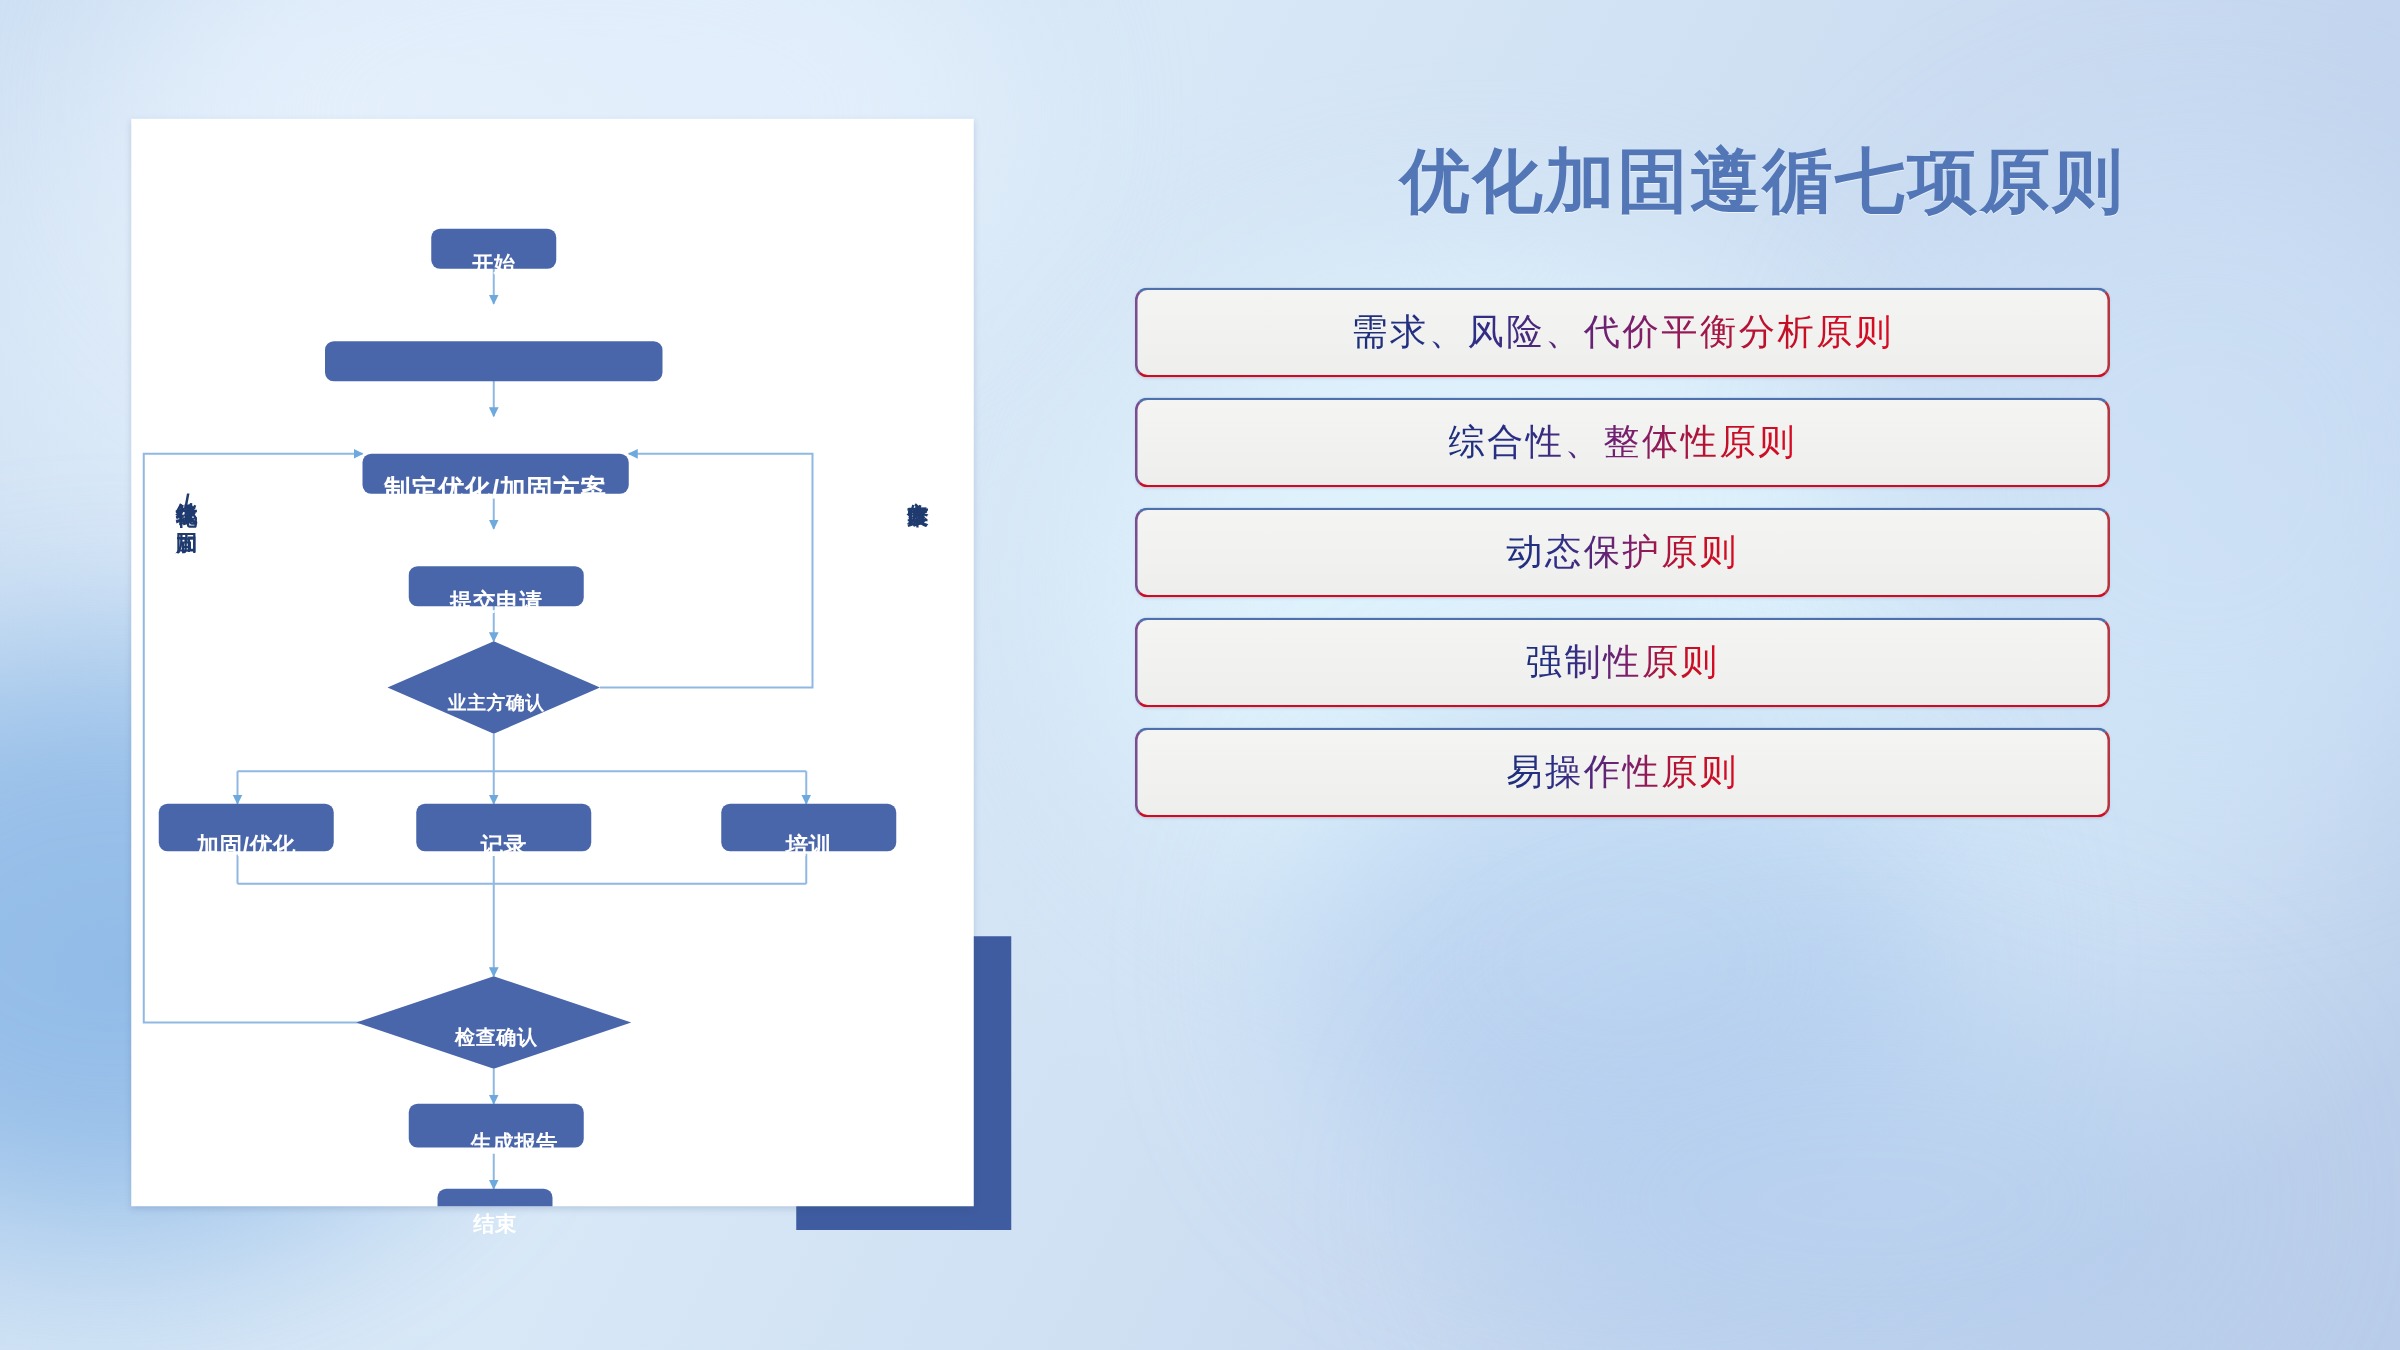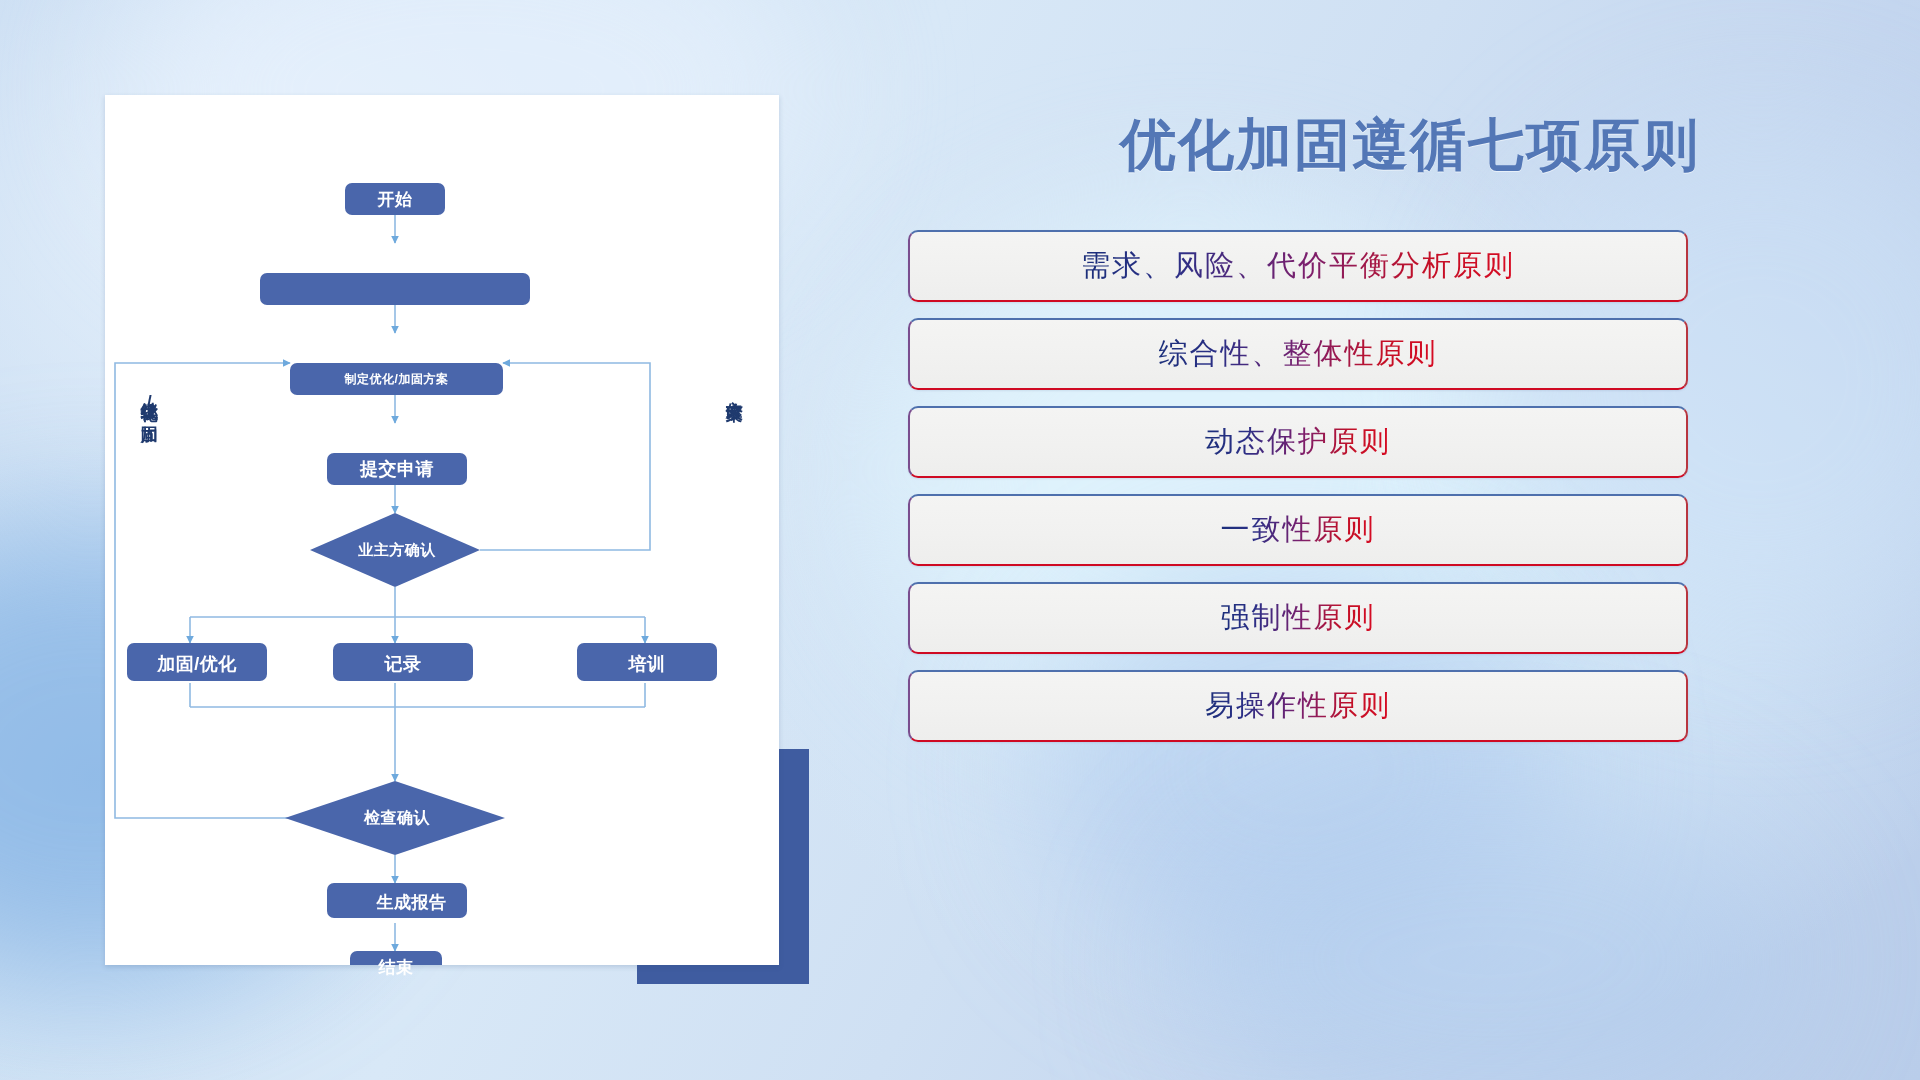--- a/index.html
+++ b/index.html
@@ -43,20 +43,21 @@
 
   .node-text {
     position: absolute;
     color: #ffffff;
     font-weight: bold;
     text-align: center;
     white-space: nowrap;
     display: flex; align-items: center; justify-content: center;
     letter-spacing: .5px;
     pointer-events: none;
+    margin-top: 12px;
   }
   .side-label {
     position: absolute;
     writing-mode: vertical-rl;
     text-orientation: upright;
     color: #1f3a6e;
     font-size: 17px;
     font-weight: bold;
     letter-spacing: 1px;
     line-height: 1.05;
@@ -167,21 +168,21 @@
         <rect x="472" y="548" width="140" height="38" rx="7"></rect>
         <polygon points="290,686 400,723 290,760 180,723"></polygon>
         <rect x="222" y="788" width="140" height="35" rx="7"></rect>
         <rect x="245" y="856" width="92" height="32" rx="7"></rect>
       </g>
     </svg>
 
     <div class="node-text" style="left:345px; top:183px; width:100px; height:32px; font-size:17px;">开始</div>
 
 
-    <div class="node-text" style="left:290px; top:363px; width:213px; height:32px; font-size:12px;">制定优化/加固方案</div>
+    <div class="node-text" style="left:290px; top:363px; width:213px; height:32px; font-size:21px;">制定优化/加固方案</div>
 
     <div class="node-text" style="left:327px; top:453px; width:140px; height:32px; font-size:18px;">提交申请</div>
 
     <div class="node-text" style="left:327px; top:534px; width:140px; height:32px; font-size:15px;text-align:right;">业主方确认</div>
 
     <div class="node-text" style="left:127px; top:645px; width:140px; height:38px; font-size:18px;">加固/优化</div>
 
     <div class="node-text" style="left:333px; top:645px; width:140px; height:38px; font-size:18px;">记录</div>
 
     <div class="node-text" style="left:577px; top:645px; width:140px; height:38px; font-size:18px;">培训</div>
@@ -209,23 +210,20 @@
 
       <div class="principle">
         <span class="principle-label">综合性、整体性原则</span>
       </div>
 
       <div class="principle">
         <span class="principle-label">动态保护原则</span>
       </div>
 
 
-      <div class="principle">
-        <span class="principle-label">一致性原则</span>
-      </div>
 
       <div class="principle">
         <span class="principle-label">强制性原则</span>
       </div>
 
       <div class="principle">
         <span class="principle-label">易操作性原则</span>
       </div>
 
     </div>

